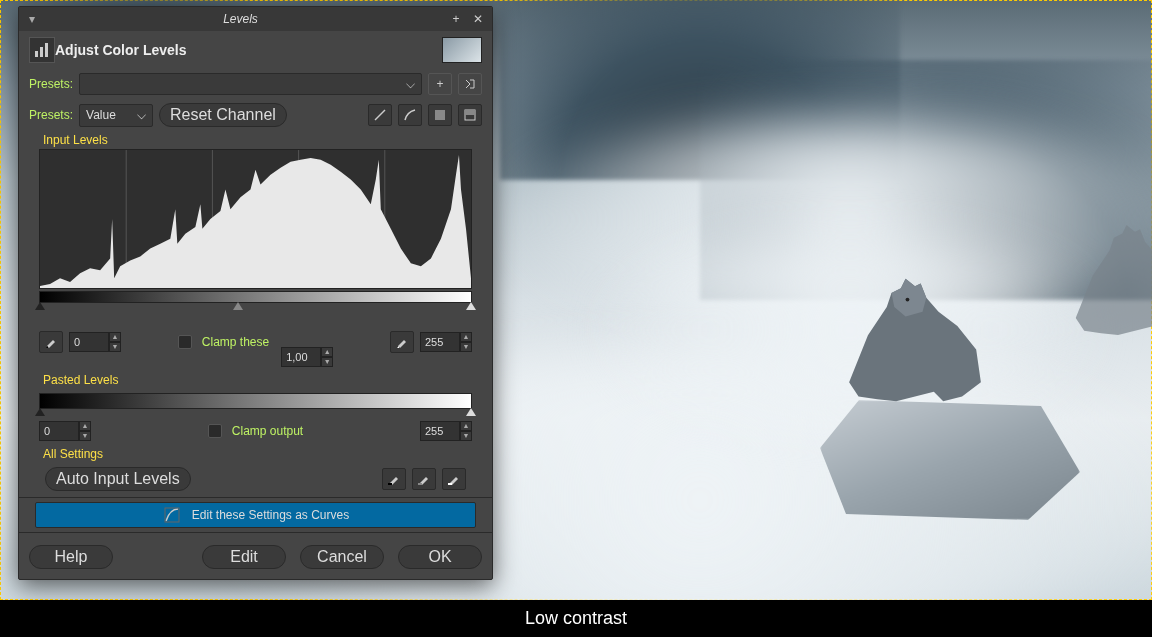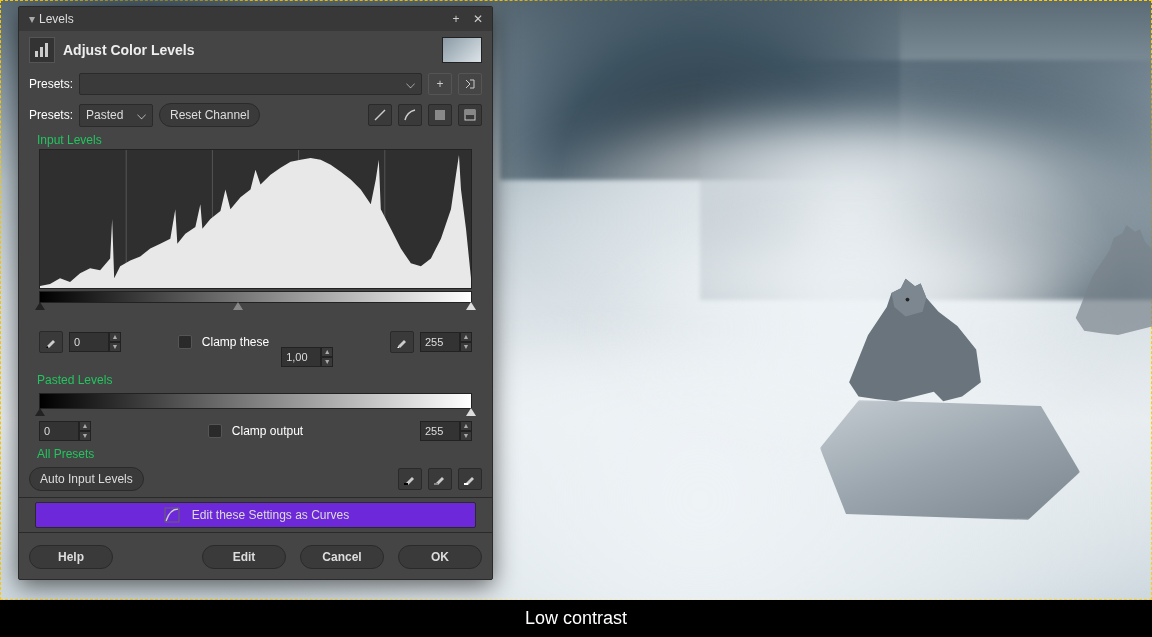--- a/index.html
+++ b/index.html
@@ -17,58 +17,58 @@
 .wolf{position:absolute;width:190px;height:160px;}
 .wolf svg{width:100%;height:100%;}
 .w1{top:260px;left:820px;}
 .w2{top:200px;left:1040px;opacity:.7;transform:scale(.9);}
 .rock{position:absolute;top:400px;left:820px;width:260px;height:120px;background:linear-gradient(160deg,#c5ccd2 0%,#9aa5ad 50%,#7a858d 100%);clip-path:polygon(15% 0%,85% 5%,100% 60%,80% 100%,10% 95%,0% 40%);filter:blur(1px);}
 .caption{position:absolute;bottom:0;left:0;width:1152px;height:37px;background:#000;display:flex;align-items:center;justify-content:center;color:#fff;font-size:18px;}
 
 .dlg{position:absolute;top:6px;left:18px;width:475px;background:#454545;border:1px solid #2a2a2a;box-shadow:0 6px 24px rgba(0,0,0,.6);color:#ccc;font-size:12px;border-radius:2px;}
 .titlebar{display:flex;align-items:center;height:24px;padding:0 6px;background:#383838;}
 .titlebar .tleft{width:14px;text-align:center;color:#aaa;}
-.titlebar .ttxt{flex:1;color:#ddd;font-size:12px;}
+.titlebar .ttxt{flex:1;text-align:center;color:#ddd;font-size:12px;font-style:italic;}
 .titlebar .tbtn{width:16px;height:16px;margin-left:6px;display:flex;align-items:center;justify-content:center;color:#ccc;cursor:pointer;}
-.head{display:flex;align-items:center;padding:6px 10px;gap:8px;}
+.head{display:flex;align-items:center;padding:6px 10px;}
 .head .hicon{width:26px;height:26px;background:#333;border:1px solid #555;display:flex;align-items:center;justify-content:center;}
 .head .htext{flex:1;}
 .head .htitle{font-size:14px;font-weight:bold;color:#eee;}
 .head .hsub{font-size:11px;color:#999;}
 .thumb{width:40px;height:26px;background:linear-gradient(135deg,#8a9aa5,#dce4e8);border:1px solid #222;}
 .row{display:flex;align-items:center;padding:4px 10px;gap:6px;}
-.lbl{color:#ffffff;font-size:12px;}
+.lbl{color:#bef264;font-size:12px;}
 .combo{flex:1;height:22px;background:#3a3a3a;border:1px solid #2a2a2a;border-radius:2px;display:flex;align-items:center;justify-content:flex-end;padding:0 6px;color:#ccc;}
 .combo-sm{width:74px;height:23px;background:#3a3a3a;border:1px solid #2a2a2a;border-radius:2px;display:flex;align-items:center;justify-content:space-between;padding:0 6px;color:#ddd;}
 .ibtn{width:24px;height:22px;background:#3a3a3a;border:1px solid #2a2a2a;border-radius:2px;display:flex;align-items:center;justify-content:center;cursor:pointer;}
 .ibtn.flat{background:transparent;border:1px solid #555;}
-.btn{height:24px;padding:0 10px;background:#3a3a3a;border:1px solid #2a2a2a;border-radius:12px;color:#ddd;display:flex;align-items:center;cursor:pointer;font-size:12px;}
-.section{padding:2px 18px;color:#22c55e;font-size:12px;}
+.btn{height:24px;padding:0 10px;background:#3a3a3a;border:1px solid #2a2a2a;border-radius:12px;color:#ddd;display:flex;align-items:center;cursor:pointer;font-size:16px;}
+.section{padding:2px 24px;color:#fde047;font-size:12px;}
 .histo-wrap{padding:0 20px;}
 .histo{height:140px;background:#2f2f2f;border:1px solid #222;position:relative;overflow:hidden;}
 .histo svg{position:absolute;inset:0;width:100%;height:100%;}
 .histo .grid{stroke:#555;stroke-width:1;}
 .gradient{height:12px;margin-top:2px;background:linear-gradient(90deg,#000 0%,#fff 100%);border:1px solid #222;position:relative;}
 .gradient2{height:16px;margin:4px 20px 0 20px;background:linear-gradient(90deg,#000 0%,#fff 100%);border:1px solid #222;position:relative;}
 .tri{position:absolute;bottom:-8px;width:0;height:0;border-left:5px solid transparent;border-right:5px solid transparent;border-bottom:8px solid #888;transform:translateX(-5px);}
 .tri.black{left:0;border-bottom-color:#222;}
 .tri.mid{left:46%;border-bottom-color:#888;}
 .tri.white{left:100%;border-bottom-color:#ddd;}
 .spin{display:flex;align-items:center;}
 .spin input{width:40px;height:20px;background:#333;border:1px solid #222;color:#ddd;font-size:11px;padding:0 4px;}
 .spin .arrows{display:flex;flex-direction:column;width:12px;}
 .spin .arrows span{height:10px;background:#3a3a3a;border:1px solid #222;font-size:7px;line-height:7px;text-align:center;color:#aaa;cursor:pointer;}
 .chk{width:14px;height:14px;background:#2a2a2a;border:1px solid #555;border-radius:2px;display:inline-flex;align-items:center;justify-content:center;margin-right:4px;cursor:pointer;}
 .chk.on::after{content:"✕";color:#ddd;font-size:10px;}
 .spacer{flex:1;}
 .hr{height:1px;background:#2a2a2a;margin:2px 0;}
-.wide-btn{margin:4px 16px;height:26px;background:#6d28d9;border:1px solid #2a2a2a;border-radius:2px;display:flex;align-items:center;justify-content:center;color:#ddd;gap:10px;cursor:pointer;}
+.wide-btn{margin:4px 16px;height:26px;background:#0369a1;border:1px solid #2a2a2a;border-radius:2px;display:flex;align-items:center;justify-content:center;color:#ddd;gap:10px;cursor:pointer;}
 .wide-btn .pre-icon{width:20px;display:flex;justify-content:center;}
 .footer{display:flex;gap:14px;padding:10px;justify-content:flex-start;}
-.footer .btn{width:84px;justify-content:center;font-weight:bold;}
+.footer .btn{width:84px;justify-content:center;}
 .footer .gap{flex:1;}
 svg{display:block;}
 </style>
 </head>
 <body>
 
 <div class="canvas">
   <div class="mtn mtn1"></div>
   <div class="mtn mtn2"></div>
   <div class="mtn mtn3"></div>
@@ -123,21 +123,21 @@
     <div class="ibtn flat">
         <svg width="12" height="12">
           <path d="M2 2 L6 6 L2 10 M6 2 L10 2 L10 10 L6 10" stroke="#ccc" fill="none"></path>
         </svg>
       </div>
   </div>
 
   <div class="row">
     <span class="lbl">Presets:</span>
     <div class="combo-sm">
-        <span>Pasted</span>
+        <span>Value</span>
         <span>⌵</span>
       </div>
     <div class="btn">Reset Channel</div>
     <div class="spacer"></div>
     <div class="ibtn">
         <svg width="14" height="14">
           <path d="M2 12 L12 2" stroke="#ccc" stroke-width="1.5"></path>
         </svg>
       </div>
     <div class="ibtn">
@@ -236,22 +236,22 @@
     <div class="spacer"></div>
     <div class="spin">
         <input value="255" style="">
         <div class="arrows">
           <span>▲</span>
           <span>▼</span>
         </div>
       </div>
   </div>
 
-  <div class="section">All Presets</div>
-  <div class="row" style="padding:4px 10px;">
+  <div class="section">All Settings</div>
+  <div class="row" style="padding:4px 26px;">
     <div class="btn">Auto Input Levels</div>
     <div class="spacer"></div>
     <div class="ibtn">
         <svg width="12" height="12">
           <path d="M2 10 L8 4 L10 6 L4 12 Z" fill="#ccc"></path>
           <rect x="0" y="10" width="4" height="2" fill="#000"></rect>
         </svg>
       </div>
     <div class="ibtn">
         <svg width="12" height="12">

